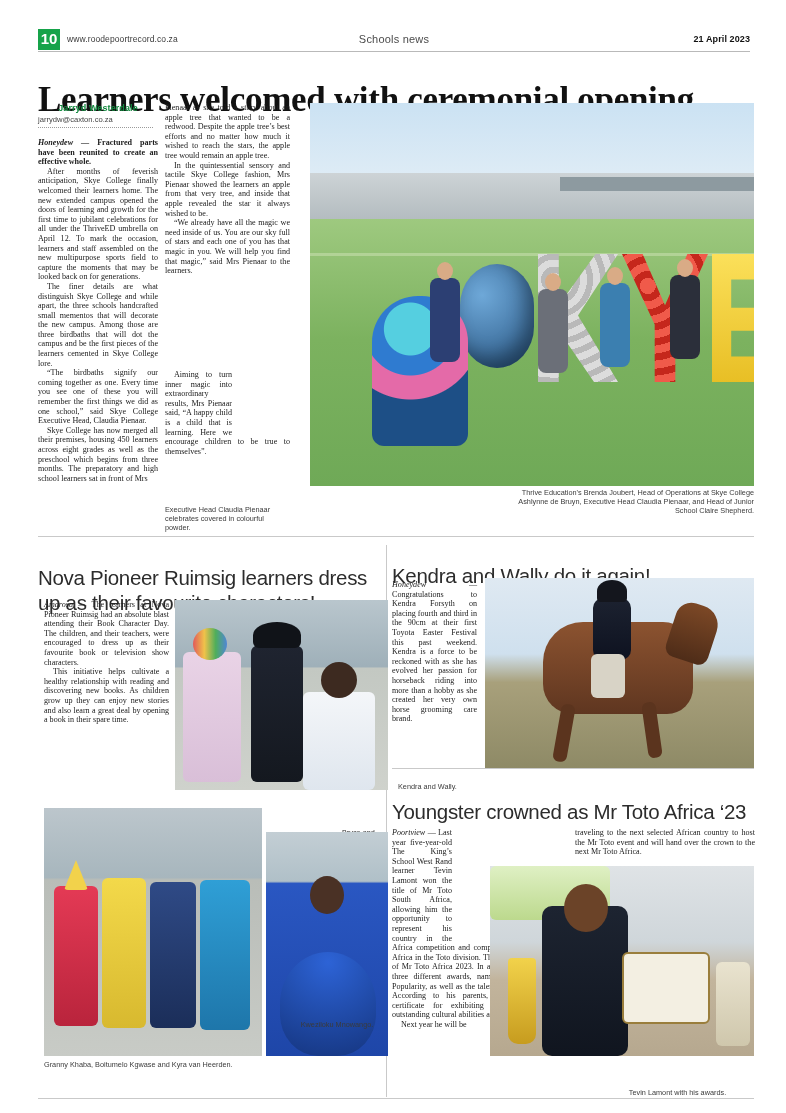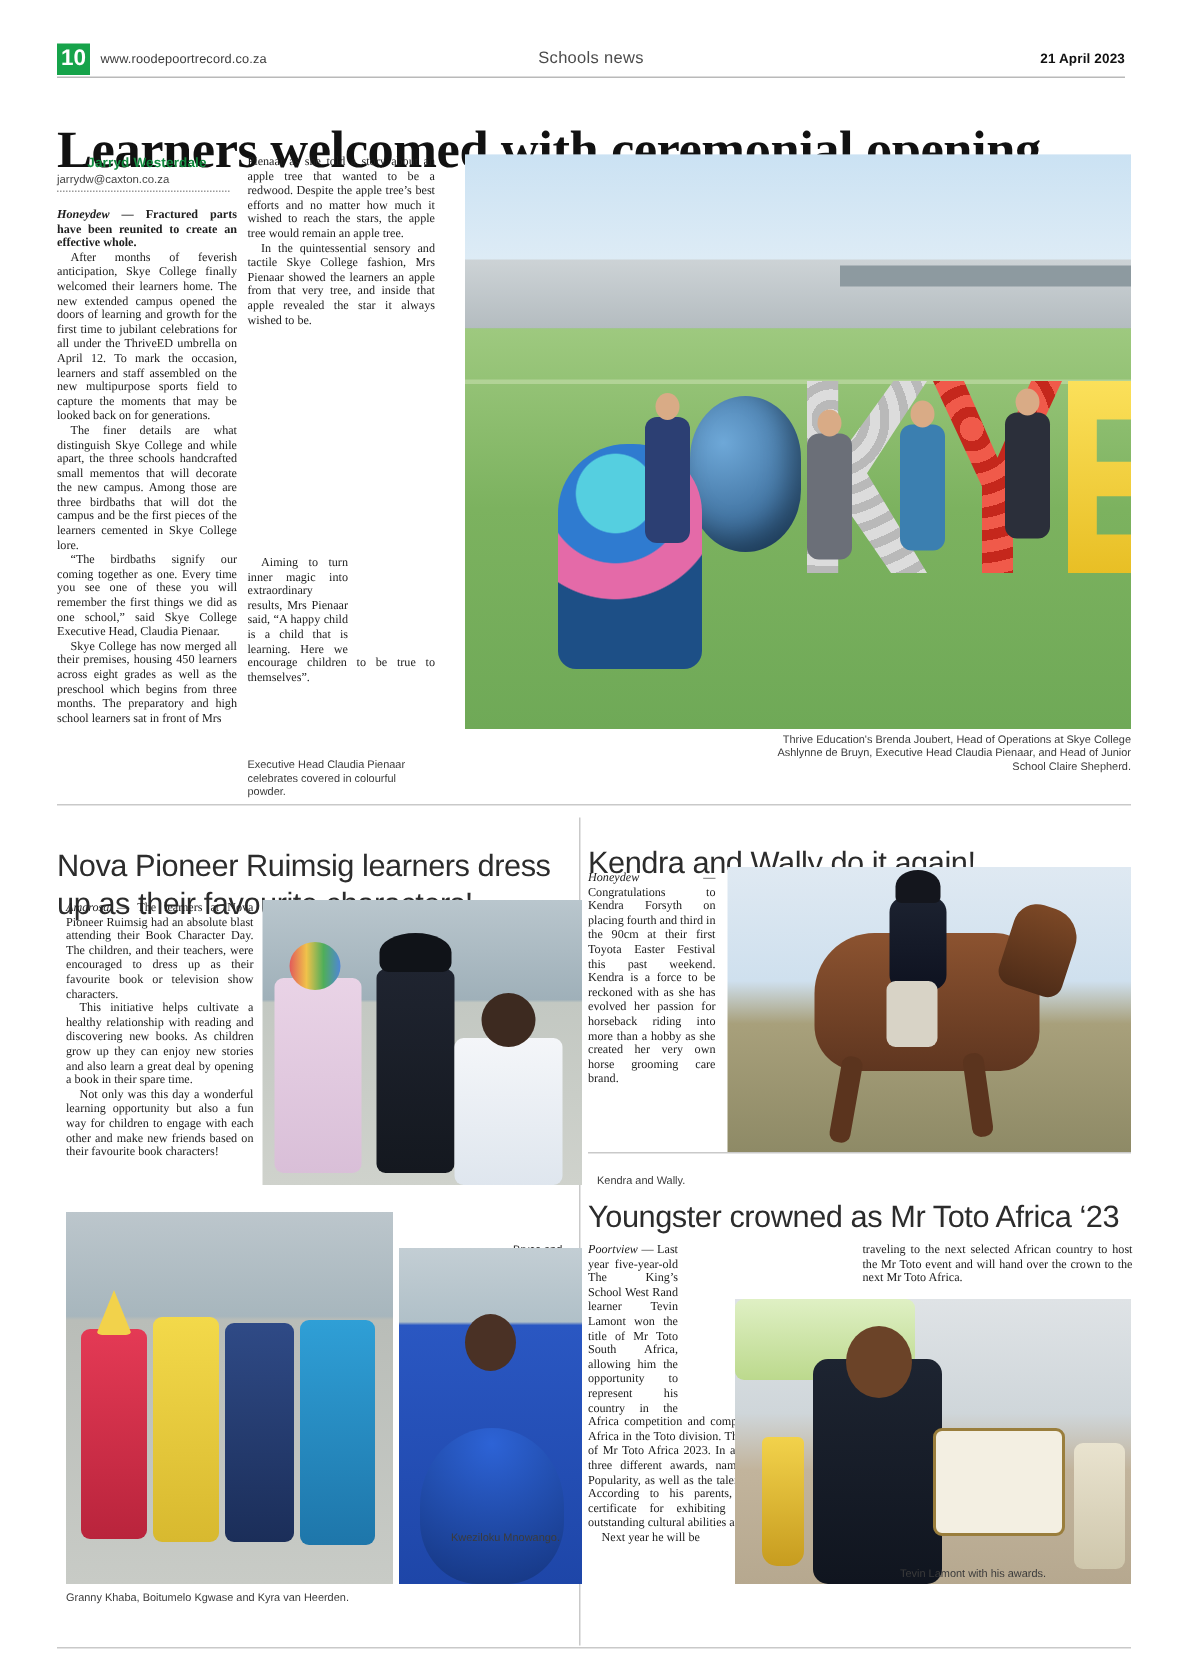--- a/index.html
+++ b/index.html
@@ -177,21 +177,21 @@
   .p-hat { position:absolute; border-radius:50% 50% 40% 40%; }
 
   .caption {
     position:absolute; font-family:"Liberation Sans",sans-serif;
     font-size:7.3px; line-height:9px; color:#3b3b3b;
   }
   #cap-nova-inline { left:342px; top:828px; width:44px; color:#2a2a2a; }
   #cap-kendra { left:398px; top:782px; width:90px; }
   #cap-kwezi { left:282px; top:1020px; width:110px; text-align:center; }
   #cap-granny { left:44px; top:1060px; width:200px; }
-  #cap-tevin { left:600px; top:1044px; width:155px; text-align:left; }
+  #cap-tevin { left:600px; top:1088px; width:155px; text-align:center; }
 </style>
 </head>
 <body>
 
 <div class="page">
 
   <div class="masthead">
     <div class="pagenum">10</div>
     <div class="siteurl">www.roodepoortrecord.co.za</div>
     <div class="section-name">Schools news</div>
@@ -213,20 +213,21 @@
     </p>
     <p>After months of feverish anticipation, Skye College finally welcomed their learners home. The new extended campus opened the doors of learning and growth for the first time to jubilant celebrations for all under the ThriveED umbrella on April 12. To mark the occasion, learners and staff assembled on the new multipurpose sports field to capture the moments that may be looked back on for generations.</p>
     <p>The finer details are what distinguish Skye College and while apart, the three schools handcrafted small mementos that will decorate the new campus. Among those are three birdbaths that will dot the campus and be the first pieces of the learners cemented in Skye College lore.</p>
     <p>“The birdbaths signify our coming together as one. Every time you see one of these you will remember the first things we did as one school,” said Skye College Executive Head, Claudia Pienaar.</p>
     <p>Skye College has now merged all their premises, housing 450 learners across eight grades as well as the preschool which begins from three months. The preparatory and high school learners sat in front of Mrs</p>
   </div>
 
   <div class="col" id="c2">
     <p class="first">Pienaar as she told a story about an apple tree that wanted to be a redwood. Despite the apple tree’s best efforts and no matter how much it wished to reach the stars, the apple tree would remain an apple tree.</p>
     <p>In the quintessential sensory and tactile Skye College fashion, Mrs Pienaar showed the learners an apple from that very tree, and inside that apple revealed the star it always wished to be.</p>
+    <p>“We already have all the magic we need inside of us. You are our sky full of stars and each one of you has that magic in you. We will help you find that magic,” said Mrs Pienaar to the learners.</p>
   </div>
   <div class="col" id="c2b">
     <div class="wrap-notch"></div>
     <p>Aiming to turn inner magic into extraordinary results, Mrs Pienaar said, “A happy child is a child that is learning. Here we encourage children to be true to themselves”.</p>
   </div>
 
   <div class="photo-main">
     <div class="ph-sky"></div>
     <div class="ph-build"></div>
     <div class="ph-roof"></div>
@@ -258,21 +259,20 @@
 
   <div class="rule-mid"></div>
   <div class="rule-vert"></div>
 
   <h2 class="sec-head" id="nova-head">Nova Pioneer Ruimsig learners dress up as their favourite characters!</h2>
   <div class="col" id="nova-body">
     <p class="first">
       <i class="dateline">Amarosa</i><span> — The learners at Nova Pioneer Ruimsig had an absolute blast attending their Book Character Day. The children, and their teachers, were encouraged to dress up as their favourite book or television show characters.</span>
     </p>
     <p>This initiative helps cultivate a healthy relationship with reading and discovering new books. As children grow up they can enjoy new stories and also learn a great deal by opening a book in their spare time.</p>
-    <p>Not only was this day a wonderful learning opportunity but also a fun way for children to engage with each other and make new friends based on their favourite book characters!</p>
   </div>
 
   <div class="photo" id="photo-nova">
     <div class="p-figure" style="left:8px;top:52px;width:58px;height:130px;background:linear-gradient(#e9d3e6,#d9bfd8);"></div>
     <div class="p-figure" style="left:18px;top:28px;width:34px;height:32px;border-radius:50%;background:linear-gradient(90deg,#e25a5a,#f0c24a,#4fae5a,#4f86d6);"></div>
     <div class="p-figure" style="left:76px;top:46px;width:52px;height:136px;background:linear-gradient(#1f2430,#14181f);"></div>
     <div class="p-hat" style="left:78px;top:22px;width:48px;height:26px;background:#101318;border-radius:50% 50% 6px 6px;"></div>
     <div class="p-figure" style="left:128px;top:92px;width:72px;height:98px;background:linear-gradient(#f4f6f9,#dfe6ee);"></div>
     <div class="p-figure" style="left:146px;top:62px;width:36px;height:36px;border-radius:50%;background:#3d2a20;"></div>
   </div>

